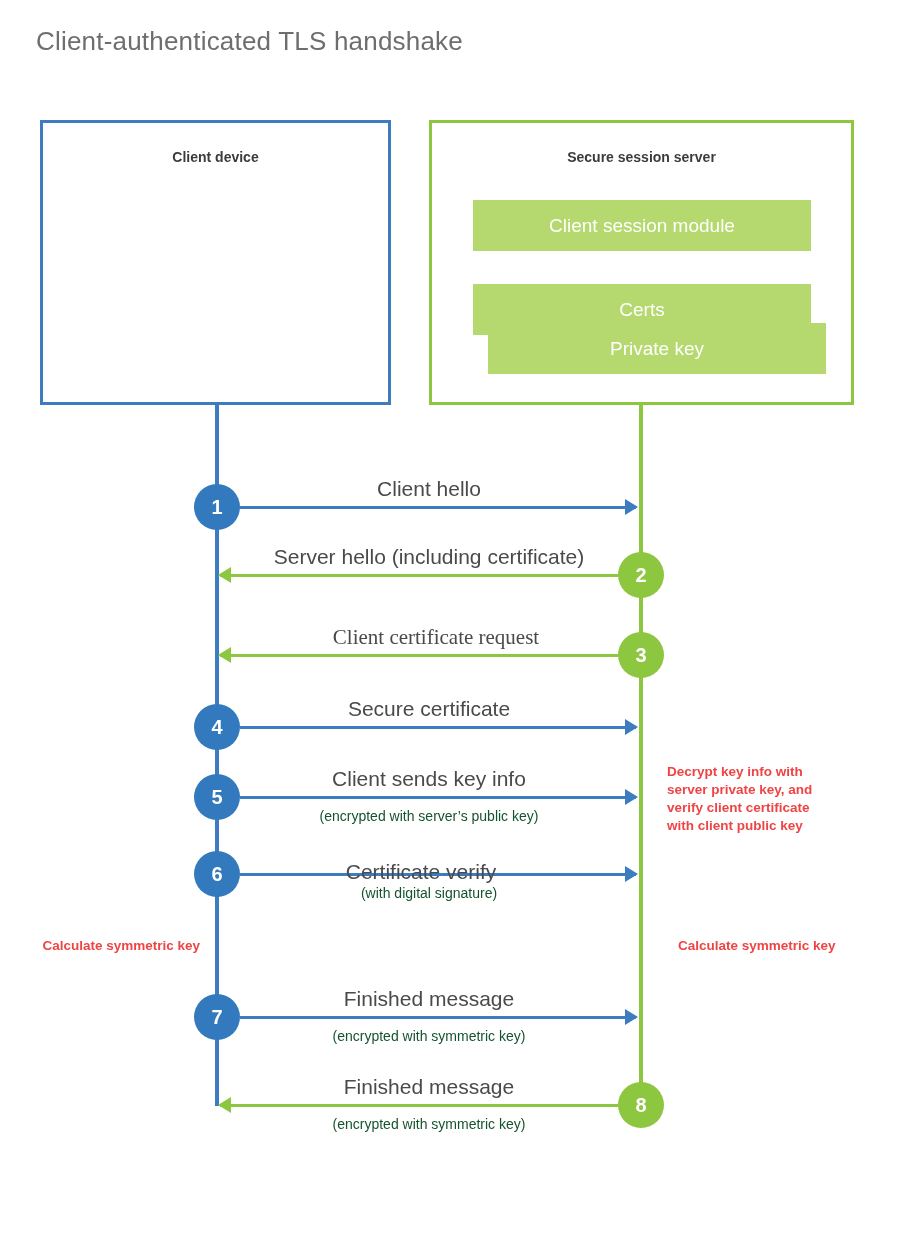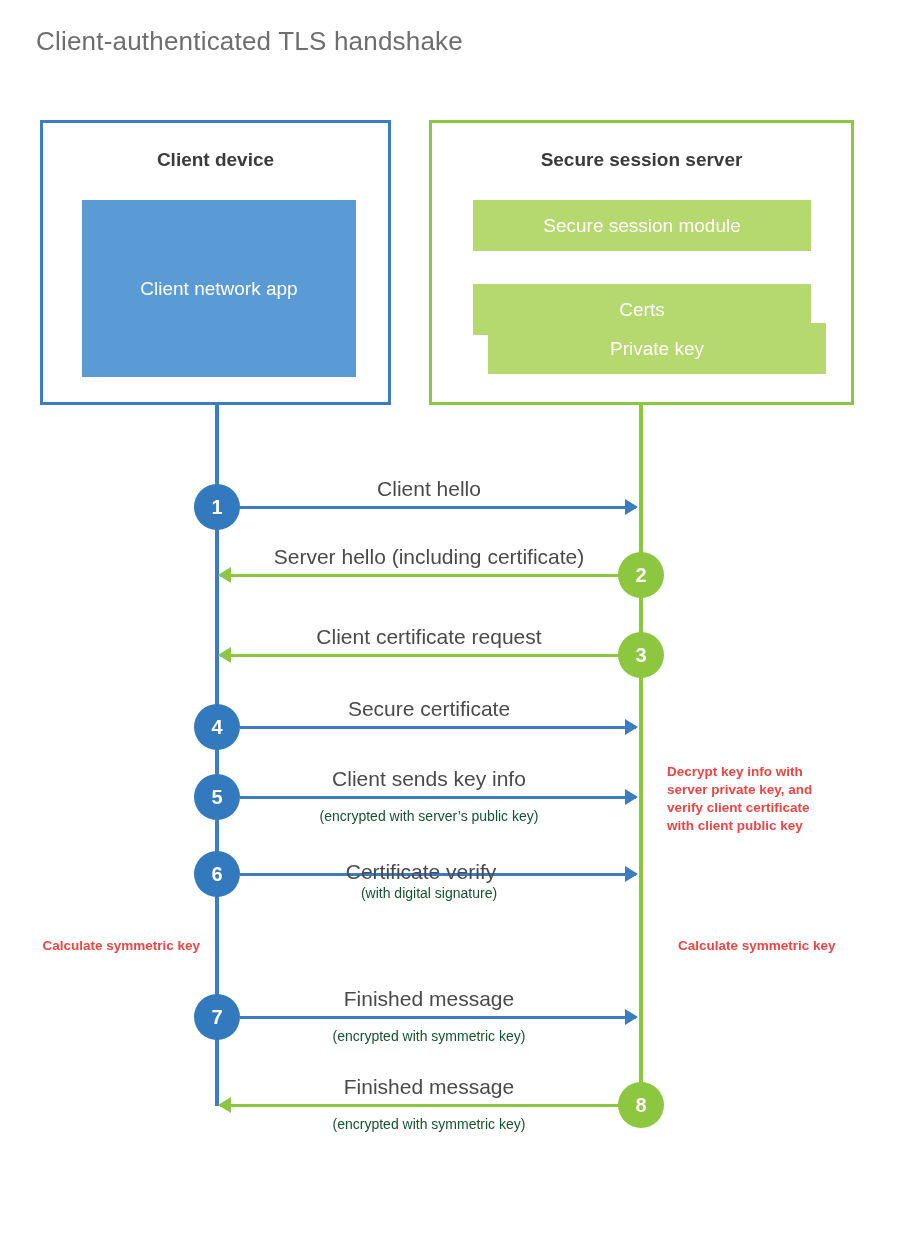--- a/index.html
+++ b/index.html
@@ -53,21 +53,21 @@
     width: 425px;
     height: 285px;
     border: 3px solid #8dc63f;
   }
   .actor-title {
     position: absolute;
     top: 26px;
     left: 0;
     right: 0;
     text-align: center;
-    font-size: 19px;
+    font-size: 14px;
     font-weight: bold;
     color: #3b3b3b;
   }
 
   .client-app {
     position: absolute;
     left: 39px;
     top: 77px;
     width: 274px;
     height: 177px;
@@ -180,26 +180,25 @@
 </style>
 </head>
 <body>
 
 <div id="diagram">
 
   <div class="title">Client-authenticated TLS handshake</div>
 
   <div class="actor-box client-box">
     <div class="actor-title">Client device</div>
-    <div class="client-app">Client network app</div>
   </div>
 
   <div class="actor-box server-box">
     <div class="actor-title">Secure session server</div>
-    <div class="server-bar b0">Secure session module</div>
+    <div class="server-bar b0">Client session module</div>
     <div class="server-bar b1">Certs</div>
     <div class="server-bar b2">Private key</div>
   </div>
 
   <div class="lifeline client"></div>
   <div class="lifeline server"></div>
 
   <div id="messages">
       <div class="msg">
         <div class="msg-line blue" style="left: 240px; top: 506px; width: 396px;"></div>
@@ -209,21 +208,21 @@
       </div>
       <div class="msg">
         <div class="msg-line green" style="left: 220px; top: 574px; width: 398px;"></div>
         <div class="arrow-head left green" style="top: 567px; left: 218px;"></div>
         <div class="msg-label" style="left: 157px; width: 544px; top: 545px;">Server hello (including certificate)</div>
         <div class="step-circle green" style="left: 618px; top: 552px;">2</div>
       </div>
       <div class="msg">
         <div class="msg-line green" style="left: 220px; top: 654px; width: 398px;"></div>
         <div class="arrow-head left green" style="top: 647px; left: 218px;"></div>
-        <div class="msg-label" style="left: 157px; width: 544px; top: 625px;">Client certificate request</div>
+        <div class="msg-label" style="left: 164px; width: 544px; top: 625px; font-family: Liberation Serif, serif;">Client certificate request</div>
         <div class="step-circle green" style="left: 618px; top: 632px;">3</div>
       </div>
       <div class="msg">
         <div class="msg-line blue" style="left: 240px; top: 726px; width: 396px;"></div>
         <div class="arrow-head right blue" style="top: 719px; left: 625px;"></div>
         <div class="msg-label" style="left: 157px; width: 544px; top: 697px;">Secure certificate</div>
         <div class="step-circle blue" style="left: 194px; top: 704px;">4</div>
       </div>
       <div class="msg">
         <div class="msg-line blue" style="left: 240px; top: 796px; width: 396px;"></div>

